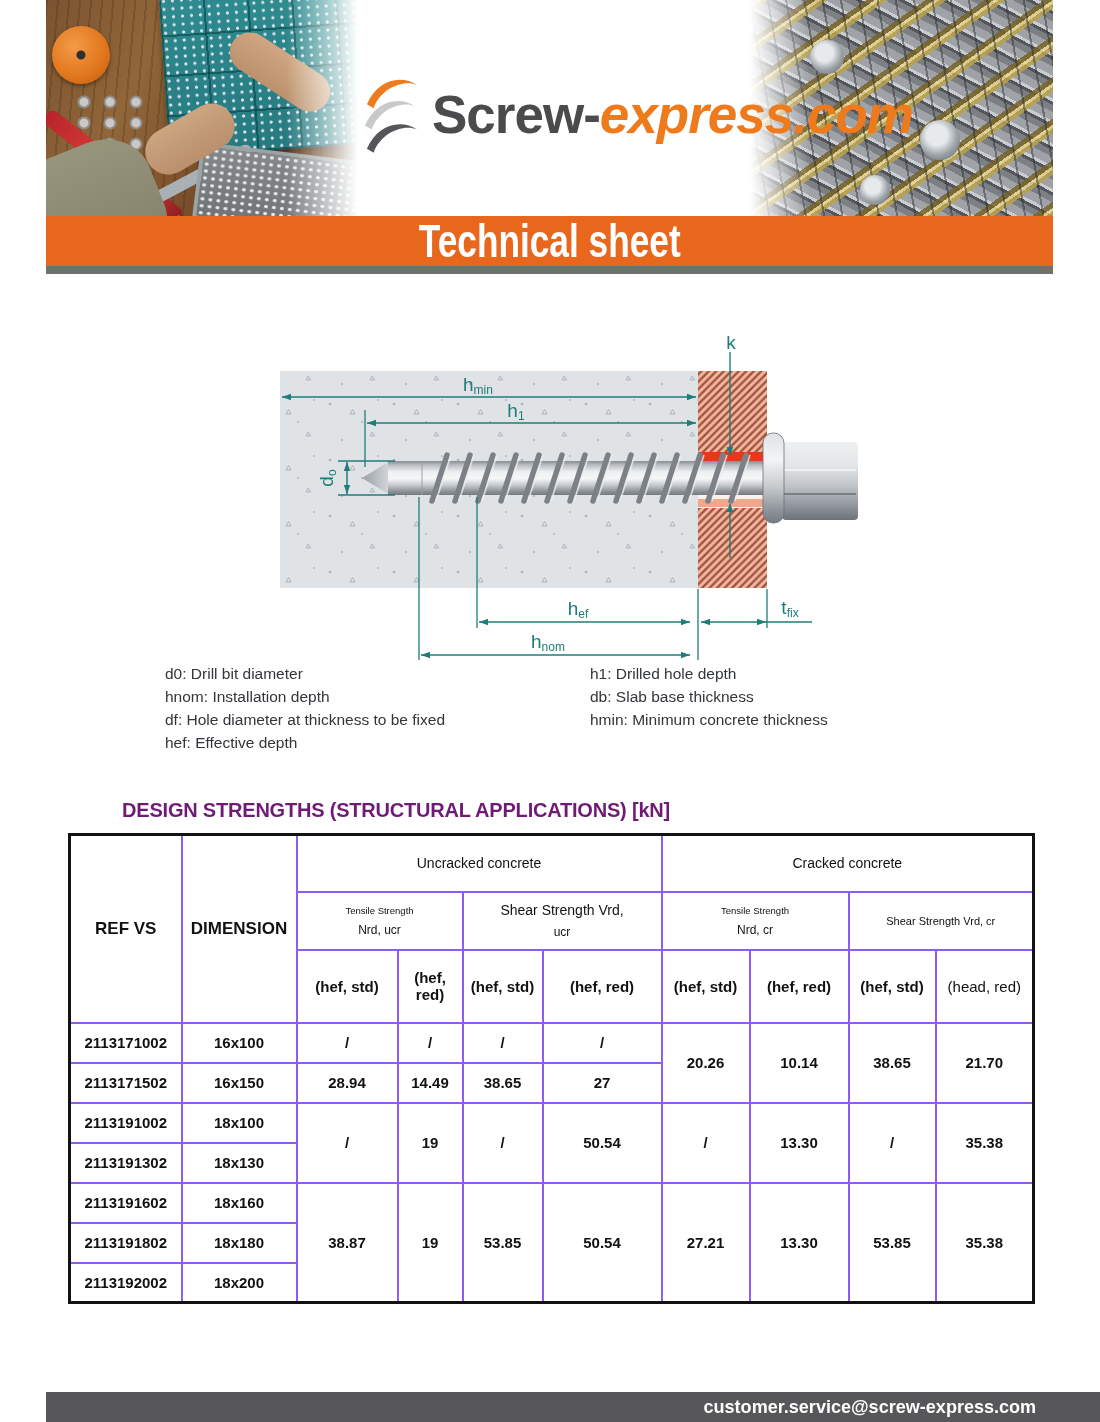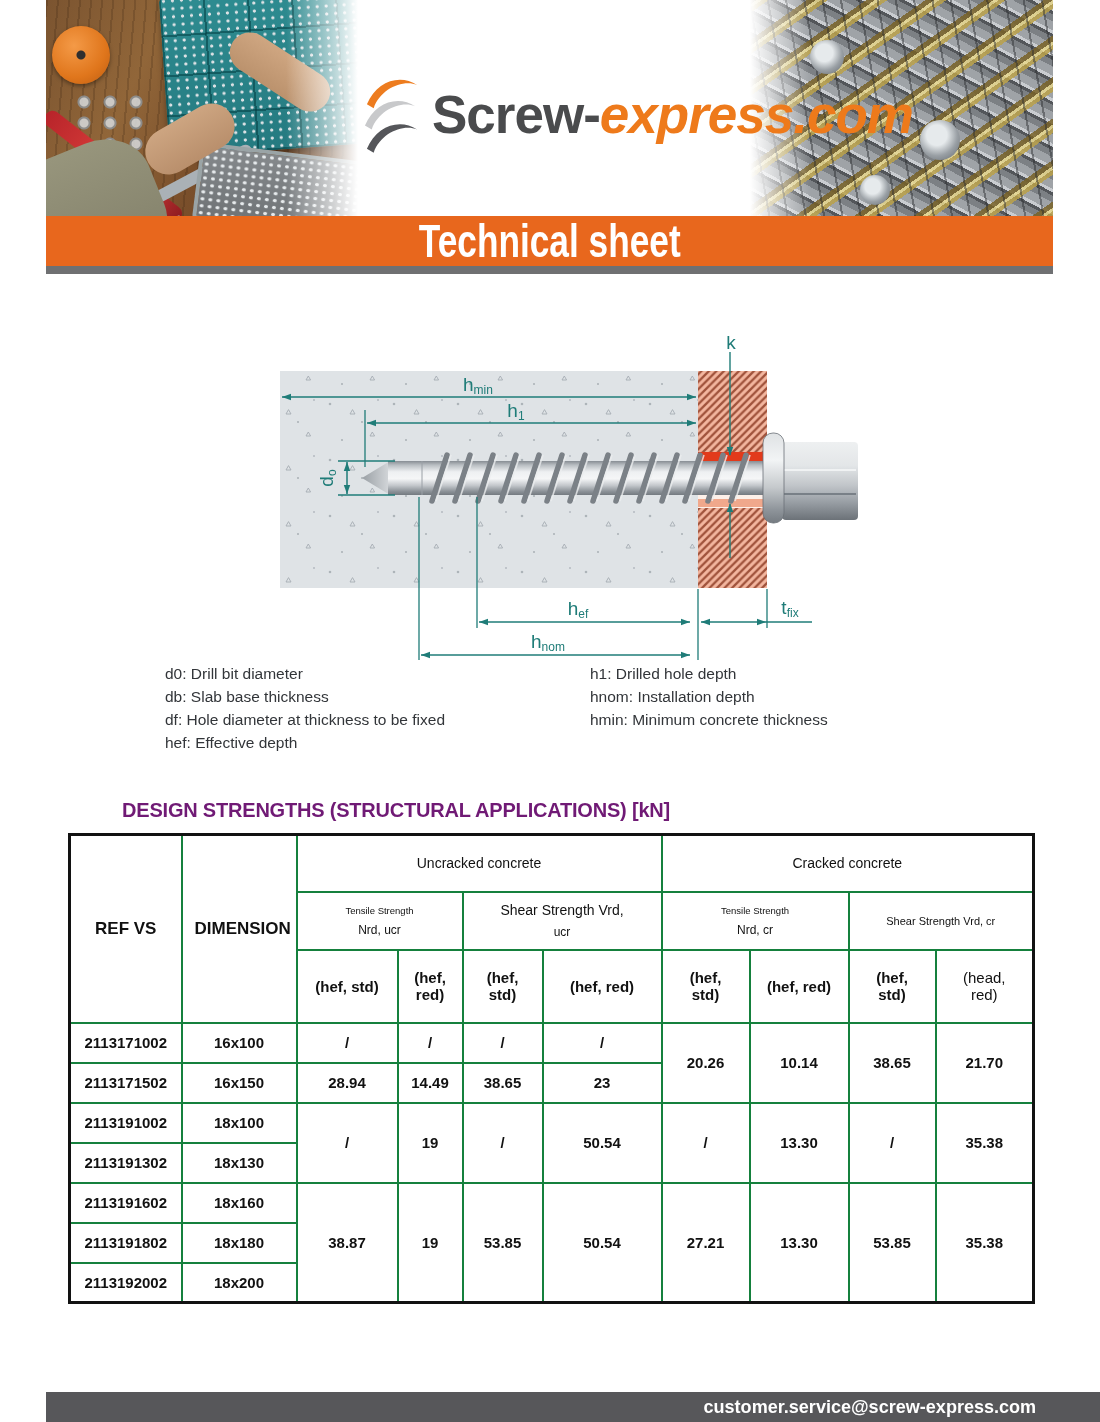--- a/index.html
+++ b/index.html
@@ -76,22 +76,22 @@
 
   
   .legend{position:absolute;left:165px;top:666px;width:840px;display:grid;
     grid-template-columns:425px 1fr;row-gap:7px;font-size:15.5px;line-height:16px;color:#323539;}
 
   
   .tbl-title{position:absolute;left:122px;top:799px;font-size:20px;font-weight:700;
     letter-spacing:-.2px;color:#701a75;}
   table.ds{position:absolute;left:68px;top:833px;width:964px;border-collapse:collapse;
     table-layout:fixed;border:3px solid #121212;}
-  table.ds th,table.ds td{border:2px solid #15803d;text-align:center;vertical-align:middle;
-    padding:2px 12px;box-sizing:border-box;color:#111;}
+  table.ds th,table.ds td{border:2px solid #8b5cf6;text-align:center;vertical-align:middle;
+    padding:2px 4px;box-sizing:border-box;color:#111;}
   th.big{font-size:17px;font-weight:700;}
   th.grp{font-size:14px;font-weight:400;}
   .sub-top{display:block;font-size:9.5px;font-weight:400;}
   .sub-bot{display:block;font-size:12px;font-weight:400;margin-top:7px;}
   .sub-mid{display:block;font-size:14px;font-weight:400;}
   .sub-one{display:block;font-size:11px;font-weight:400;}
   .sub-bot:empty{display:none;}
   th.c3h{font-size:15px;font-weight:700;}
   th.left{text-align:left;padding-left:9px;padding-right:16px;}
   th.thin{font-size:15px;font-weight:400;}
@@ -286,22 +286,22 @@
       <text x="731" y="349" text-anchor="middle"><tspan>k</tspan></text>
       <text x="578" y="615" text-anchor="middle"><tspan>h</tspan><tspan font-size="12px" dy="3">ef</tspan></text>
       <text x="790" y="614" text-anchor="middle"><tspan>t</tspan><tspan font-size="12px" dy="3">fix</tspan></text>
       <text x="548" y="648" text-anchor="middle"><tspan>h</tspan><tspan font-size="12px" dy="3">nom</tspan></text>
     </g>
   </svg>
 
   <div class="legend">
     <span>d0: Drill bit diameter</span>
     <span>h1: Drilled hole depth</span>
+    <span>hnom: Installation depth</span>
     <span>db: Slab base thickness</span>
-    <span>hnom: Installation depth</span>
     <span>df: Hole diameter at thickness to be fixed</span>
     <span>hmin: Minimum concrete thickness</span>
     <span>hef: Effective depth</span>
   </div>
 
   <div class="tbl-title">DESIGN STRENGTHS (STRUCTURAL APPLICATIONS) [kN]</div>
   <table class="ds">
     <colgroup>
       <col style="width:112px">
         <col style="width:115px">
@@ -359,21 +359,21 @@
         <td class="val" rowspan="2">10.14</td>
         <td class="val" rowspan="2">38.65</td>
         <td class="val" rowspan="2">21.70</td>
       </tr>
       <tr style="height:40px">
         <td class="ref">2113171502</td>
         <td class="dim">16x150</td>
         <td class="val">28.94</td>
         <td class="val">14.49</td>
         <td class="val">38.65</td>
-        <td class="val">23</td>
+        <td class="val">27</td>
       </tr>
       <tr style="height:40px">
         <td class="ref">2113191002</td>
         <td class="dim">18x100</td>
         <td class="val" rowspan="2">/</td>
         <td class="val" rowspan="2">19</td>
         <td class="val" rowspan="2">/</td>
         <td class="val" rowspan="2">50.54</td>
         <td class="val" rowspan="2">/</td>
         <td class="val" rowspan="2">13.30</td>

